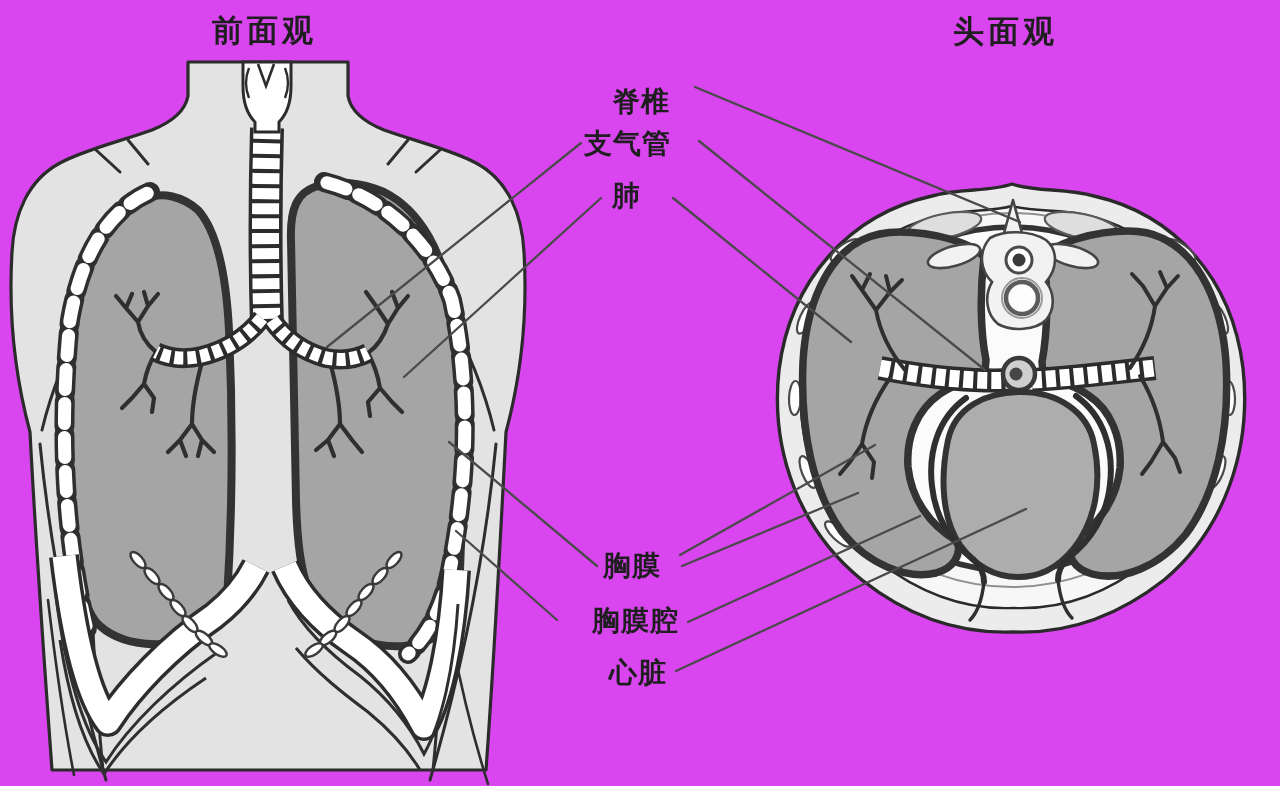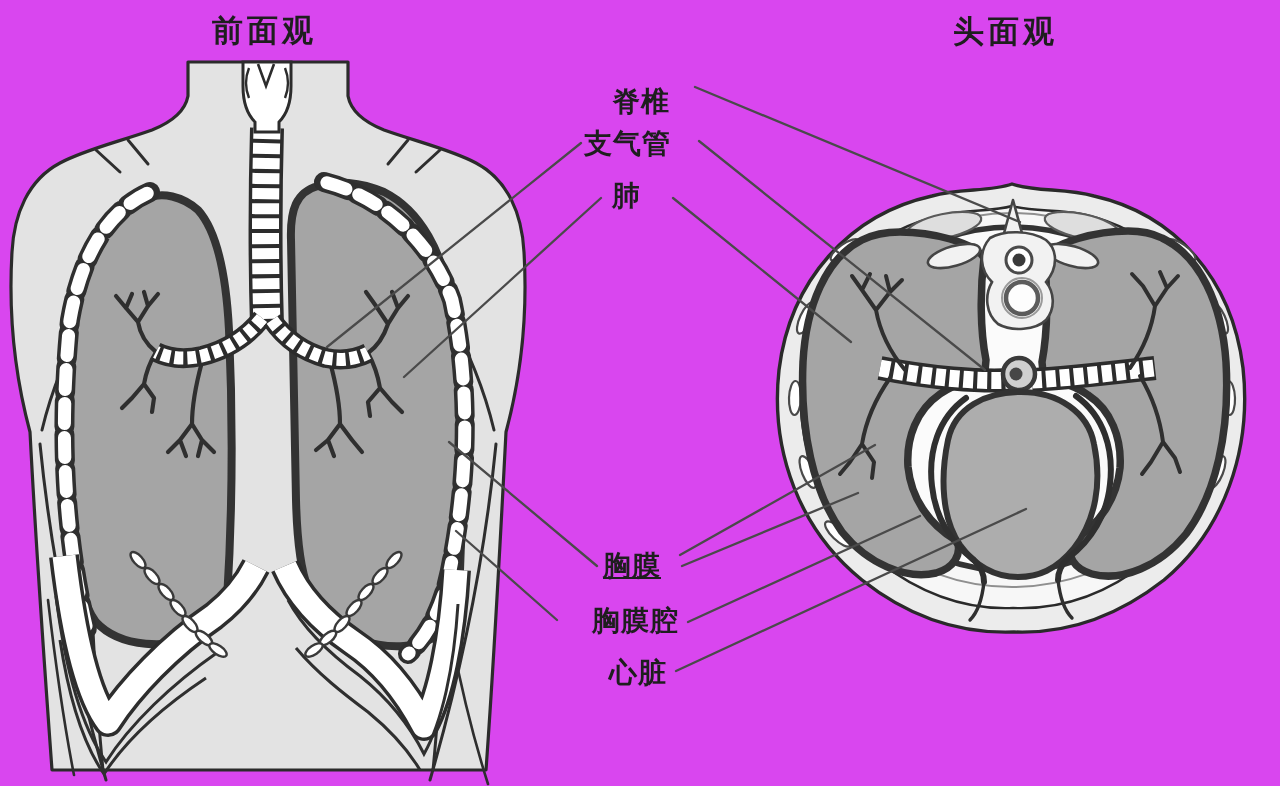--- a/index.html
+++ b/index.html
@@ -216,17 +216,17 @@
     <line x1="676" y1="671" x2="1026" y2="509"></line>
   </g>
 </svg>
 
   <div class="lbl title" style="left:212px;top:15px;">前面观</div>
   <div class="lbl title" style="left:953px;top:16px;">头面观</div>
 
   <div class="lbl anno" style="left:612px;top:69px;margin-top:19px;">脊椎</div>
   <div class="lbl anno" style="left:584px;top:130px;">支气管</div>
   <div class="lbl anno" style="left:612px;top:182px;">肺</div>
-  <div class="lbl anno" style="left:603px;top:552px;text-decoration:underline;">胸膜</div>
+  <div class="lbl anno" style="left:603px;top:552px;">胸膜</div>
   <div class="lbl anno" style="left:592px;top:607px;">胸膜腔</div>
   <div class="lbl anno" style="left:609px;top:659px;font-family:Liberation Serif, serif;">心脏</div>
 
 </div>
 
 </body></html>

